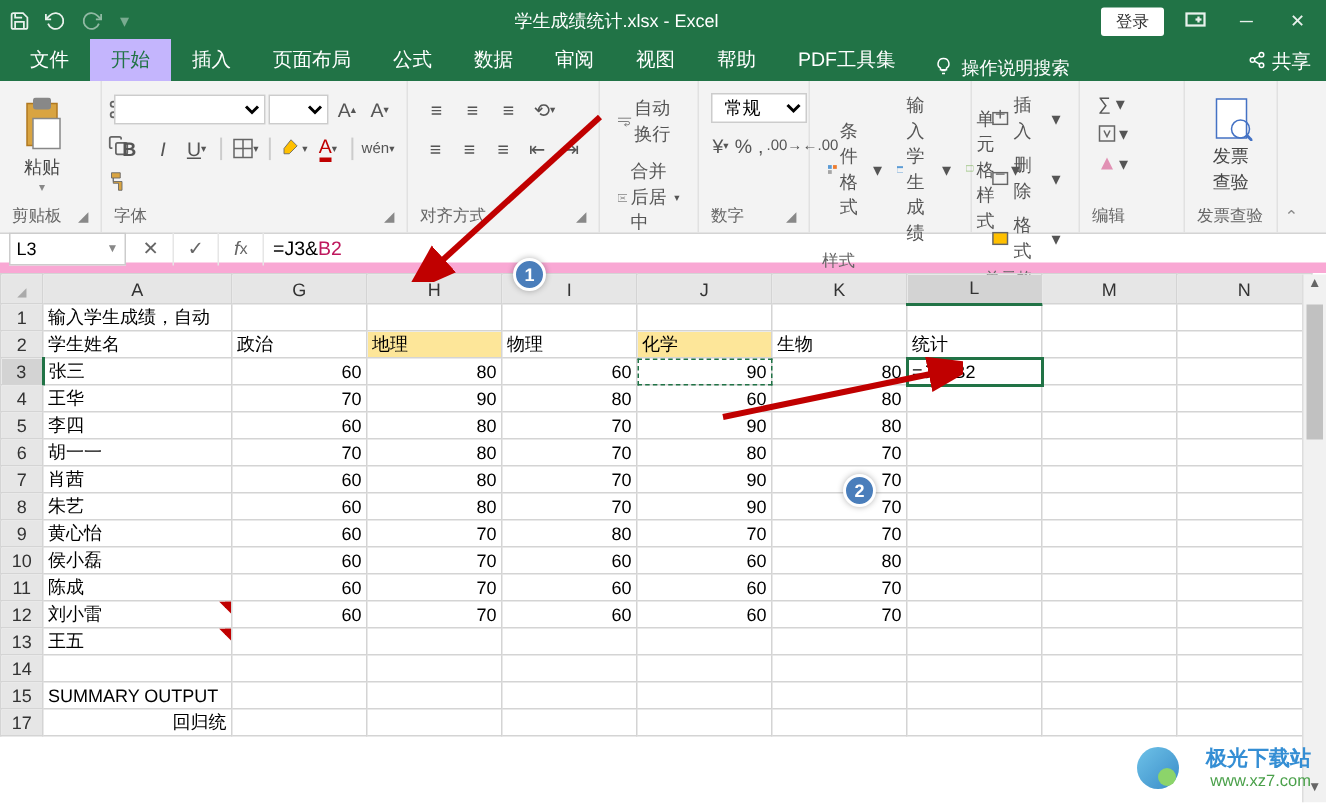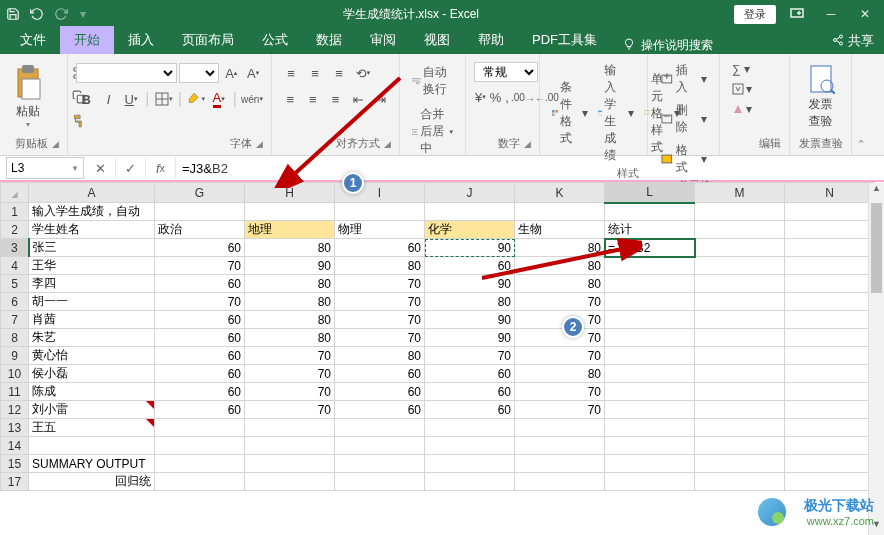--- a/index.html
+++ b/index.html
@@ -18,34 +18,34 @@
 
 .tab-row { height: 26px; background: #217346; display: flex; align-items: flex-end; padding-left: 6px; }
 .tab { padding: 5px 14px; color: #fff; font-size: 13px; cursor: pointer; }
 .tab.active { background: #c4b5fd; color: #217346; }
 .tell-me { display: flex; align-items: center; color: #fff; font-size: 12px; margin-left: 12px; gap: 6px; }
 .share-btn { margin-left: auto; color: #fff; padding: 4px 10px; font-size: 13px; display: flex; align-items: center; gap: 4px; }
 
 
 .ribbon { height: 102px; background: #f3f3f3; border-bottom: 1px solid #d4d4d4; display: flex; }
 .ribbon-group { border-right: 1px solid #e1e1e1; padding: 4px 8px 2px; display: flex; flex-direction: column; justify-content: space-between; }
-.ribbon-group-label { text-align: center; font-size: 11px; color: #666; padding-bottom: 2px; display: flex; justify-content: flex-end; align-items: center; gap: 4px; }
+.ribbon-group-label { text-align: center; font-size: 11px; color: #666; padding-bottom: 2px; display: flex; justify-content: space-between; align-items: center; gap: 4px; }
 .ribbon-controls { flex: 1; display: flex; align-items: center; gap: 20px; }
 .paste-big { display: flex; flex-direction: column; align-items: center; padding: 2px 4px; }
 .paste-icon { width: 32px; height: 36px; }
 .small-label { font-size: 12px; color: #444; margin-top: 2px; }
 .icon-col { display: flex; flex-direction: column; gap: 2px; }
 .icon-btn { padding: 2px 4px; display: flex; align-items: center; gap: 2px; font-size: 12px; color: #555; }
 .font-row { display: flex; gap: 2px; align-items: center; }
 .font-select { border: 1px solid #ccc; background: #fff; font-size: 12px; padding: 1px 4px; height: 20px; }
 .btn-sm { width: 22px; height: 22px; display: inline-flex; align-items: center; justify-content: center; font-size: 13px; color: #555; border: 1px solid transparent; }
 .launcher { font-size: 9px; color: #888; }
 
 
-.formula-bar { height: 26px; background: #fff; border-bottom: 2px solid #f9a8d4; display: flex; align-items: center; }
+.formula-bar { height: 26px; background: #fff; border-bottom: 7px solid #f9a8d4; display: flex; align-items: center; }
 .name-box { width: 78px; height: 22px; border: 1px solid #ccc; margin: 0 2px 0 6px; padding: 0 4px; font-size: 12px; display: flex; align-items: center; background: #fff; justify-content: space-between; }
 .fx-btns { display: flex; align-items: center; gap: 0; }
 .fx-btn { width: 30px; height: 22px; display: flex; align-items: center; justify-content: center; font-size: 13px; color: #666; border-right: 1px solid #e6e6e6; }
 .formula-input { flex: 1; padding: 0 6px; font-size: 13px; color: #000; }
 
 
 .grid-area { position: relative; overflow: hidden; }
 table.sheet { border-collapse: collapse; table-layout: fixed; font-size: 12px; color: #000; }
 table.sheet th { background: #e6e6e6; border: 1px solid #d4d4d4; font-weight: normal; color: #333; position: relative; }
 table.sheet th.col-h { height: 20px; }
@@ -380,21 +380,21 @@
   </div>
   <div class="fx-btns">
     <span class="fx-btn">✕</span>
     <span class="fx-btn">✓</span>
     <span class="fx-btn">
         <i>f</i>
         <sub>x</sub>
       </span>
   </div>
   <div class="formula-input">
-    <span>=J3&amp;</span><span style="color:#404040">B2</span>
+    <span>=J3&amp;</span><span style="color:#be185d">B2</span>
   </div>
 </div>
 
 <div class="grid-area" style="height:353px">
 <table class="sheet">
   <colgroup>
     <col style="width:28px">
         <col class="col-A">
         <col class="col-G">
         <col class="col-H">

